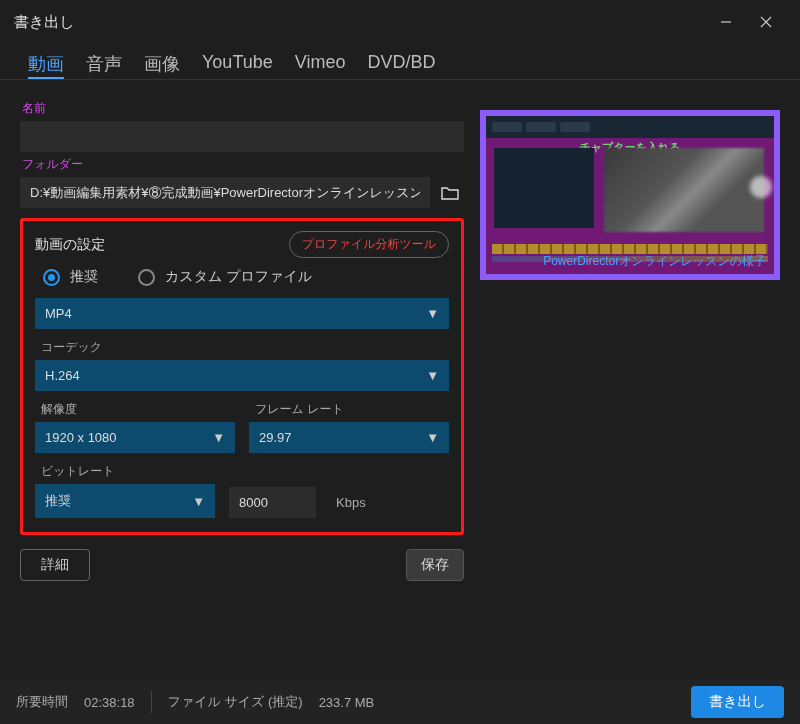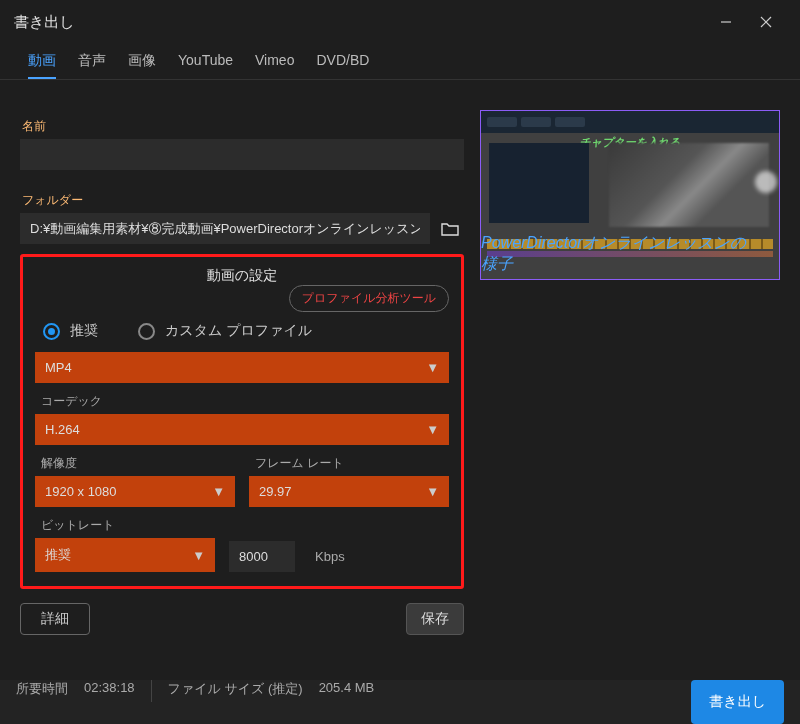--- a/index.html
+++ b/index.html
@@ -7,86 +7,86 @@
 
   
   .titlebar { display: flex; align-items: center; padding: 8px 14px; height: 44px; }
   .titlebar .title { font-size: 15px; color: #e0e0e0; }
   .titlebar .spacer { flex: 1; }
   .titlebar .winbtn { width: 40px; height: 30px; display: flex; align-items: center; justify-content: center; color: #ccc; cursor: pointer; }
   .winbtn svg { width: 12px; height: 12px; }
 
   
   .tabs { display: flex; gap: 22px; padding: 8px 28px 0 28px; height: 36px; border-bottom: 1px solid #333; }
-  .tab { color: #bbb; cursor: pointer; font-size: 14px; }
+  .tab { color: #bbb; cursor: pointer; font-size: 18px; }
   .tab.active { color: #4aa3ff; border-bottom: 2px solid #4aa3ff; }
 
   .content { padding: 16px 20px 0 20px; display: flex; gap: 16px; }
   .left { width: 444px; }
   .right { flex: 1; position: relative; }
 
-  .section-label { font-size: 12px; color: #fdba74; margin: 22px 0 4px 2px; }
+  .section-label { font-size: 12px; color: #d946ef; margin: 4px 0 4px 2px; }
 
   
   .field { background: #2c2c2c; border: none; color: #ddd; padding: 8px 10px; font-size: 13px; width: 100%; }
   .field.blurred { color: transparent; text-shadow: 0 0 8px #777; }
   .folder-row { display: flex; gap: 6px; align-items: center; }
   .folder-row .field { flex: 1; }
   .folder-btn { width: 28px; height: 28px; display: flex; align-items: center; justify-content: center; cursor: pointer; color:#ddd; }
 
   
   .hl-box { border: 3px solid #ff1a1a; border-radius: 3px; padding: 10px 12px 14px 12px; margin-top: 10px; }
 
-  .settings-header { display: flex; align-items: center; margin-bottom: 10px; flex-direction: column; }
+  .settings-header { display: flex; align-items: center; margin-bottom: 10px; }
   .settings-title { font-size: 14px; color: #e0e0e0; }
   .pill-btn { margin-left: auto; border: 1px solid #666; border-radius: 14px; padding: 4px 12px; font-size: 12px; color: #ef4444; cursor: pointer; background: transparent; }
 
   .radio-row { display: flex; gap: 40px; margin: 6px 0 12px 8px; align-items: center; }
   .radio { display: flex; align-items: center; gap: 10px; cursor: pointer; font-size: 14px; }
   .radio .dot { width: 17px; height: 17px; border-radius: 50%; border: 2px solid #888; position: relative; }
   .radio.selected .dot { border-color: #2196f3; }
   .radio.selected .dot::after { content:""; position:absolute; inset:3px; border-radius:50%; background:#2196f3; }
 
   .form-label { font-size: 12px; color: #aaa; margin: 10px 0 4px 6px; }
-  .select { background:#c2410c; padding:8px 10px; display:flex; align-items:center; cursor:pointer;gap:40px; }
+  .select { background:#0c4a6e; padding:8px 10px; display:flex; align-items:center; cursor:pointer;gap:40px; }
   .select .val { flex:1; color:#ddd; }
   .chev { color:#ccc; }
 
   .two-col { display:flex; gap:14px; }
   .two-col > div { flex:1; }
 
   .bitrate-row { display:flex; gap:14px; align-items:flex-end; }
   .bitrate-row .sel-wrap { width: 180px; }
-  .bitrate-row .num-wrap { width: 66px; }
+  .bitrate-row .num-wrap { width: 87px; }
   .bitrate-row .unit { color:#aaa; padding-bottom:8px; margin-left:6px; font-size:13px; }
 
   .bottom-btns { display:flex; gap: 28px; margin-top: 14px; }
   .btn-outline { border:1px solid #666; background:transparent; color:#ccc; padding:6px 20px; border-radius:4px; cursor:pointer; font-size:14px; }
   .bottom-btns .right-align { margin-left:auto; }
   .btn-solid { background:#3b3b3b; border:1px solid #555; color:#ddd; padding:6px 14px; border-radius:4px; cursor:pointer; font-size:14px; }
 
   
-  .preview { width: 300px; height: 170px; background:#404040; border:1px solid #8b5cf6; position:relative; overflow:hidden; margin-top: 14px; font-style: italic; }
+  .preview { width: 300px; height: 170px; background:#701a75; border:6px solid #8b5cf6; position:relative; overflow:hidden; margin-top: 14px; }
   .preview .topchrome { height:22px; background:#1a2633; display:flex; align-items:center; padding:0 6px; gap:4px; }
   .preview .topchrome .b { width:30px; height:10px; background:#2b3a4a; border-radius:2px; }
   .preview .chap-label { position:absolute; top:24px; left:50%; transform:translateX(-50%); color:#6fd96f; font-size:11px; font-weight:bold; }
   .preview .monitor { position:absolute; top:32px; right:10px; width:160px; height:84px; background:linear-gradient(135deg,#3a3a3a,#555 40%,#888 55%,#555 70%); filter:blur(1.2px); }
   .preview .blob { position:absolute; top:60px; right:2px; width:22px; height:22px; border-radius:50%; background:rgba(255,255,255,.6); filter:blur(2px); }
   .preview .panel { position:absolute; top:32px; left:8px; width:100px; height:80px; background:#172230; }
   .preview .timeline { position:absolute; left:6px; right:6px; top:128px; height:10px; background:repeating-linear-gradient(90deg,#b68b2a 0 10px,#7a5a18 10px 12px); }
   .preview .timeline2 { position:absolute; left:6px; right:6px; top:140px; height:6px; background:linear-gradient(90deg,#5a3e8e,#8e5a3e); }
-  .preview .caption { position:absolute; bottom:4px; right:24px; color:#4aa3ff; font-size:16px; }
+  .preview .caption { position:absolute; bottom:4px; right:8px; color:#4aa3ff; font-size:12px; }
 
   
   .callout { position:absolute; top:210px; left:20px; width:280px; background:#ffe6cc; border:2px solid #222; border-radius:10px; padding:16px 10px; text-align:center; font-size:24px; font-weight:bold; color:#111; }
   .callout::before { content:""; position:absolute; left:-18px; top:50%; transform:translateY(-50%); border:12px solid transparent; border-right-color:#ffe6cc; }
   .callout::after { content:""; position:absolute; left:-22px; top:50%; transform:translateY(-50%); border:14px solid transparent; border-right-color:#222; z-index:-1; }
 
   
-  .statusbar { position:absolute; left:0; right:0; bottom:0; height:44px; background:#232323; display:flex; padding:0 16px; gap:16px; font-size:13px; color:#aaa; }
+  .statusbar { position:absolute; left:0; right:0; bottom:0; height:44px; background:#232323; display:flex; align-items:center; padding:0 16px; gap:16px; font-size:13px; color:#aaa; }
   .statusbar .divider { width:1px; height:22px; background:#444; }
   .statusbar .export-btn { margin-left:auto; background:#1e88e5; color:#fff; border:none; padding:7px 18px; border-radius:4px; cursor:pointer; font-size:14px; }
 </style>
 </head>
 <body>
 
 <div class="titlebar">
   <span class="title">書き出し</span>
   <span class="spacer"></span>
   <div class="winbtn">
@@ -213,15 +213,15 @@
     </div>
 
   </div>
 </div>
 
 <div class="statusbar">
   <span>所要時間</span>
   <span>02:38:18</span>
   <div class="divider"></div>
   <span>ファイル サイズ (推定)</span>
-  <span>205.4 MB</span>
+  <span>233.7 MB</span>
   <button class="export-btn">書き出し</button>
 </div>
 
 </body></html>

